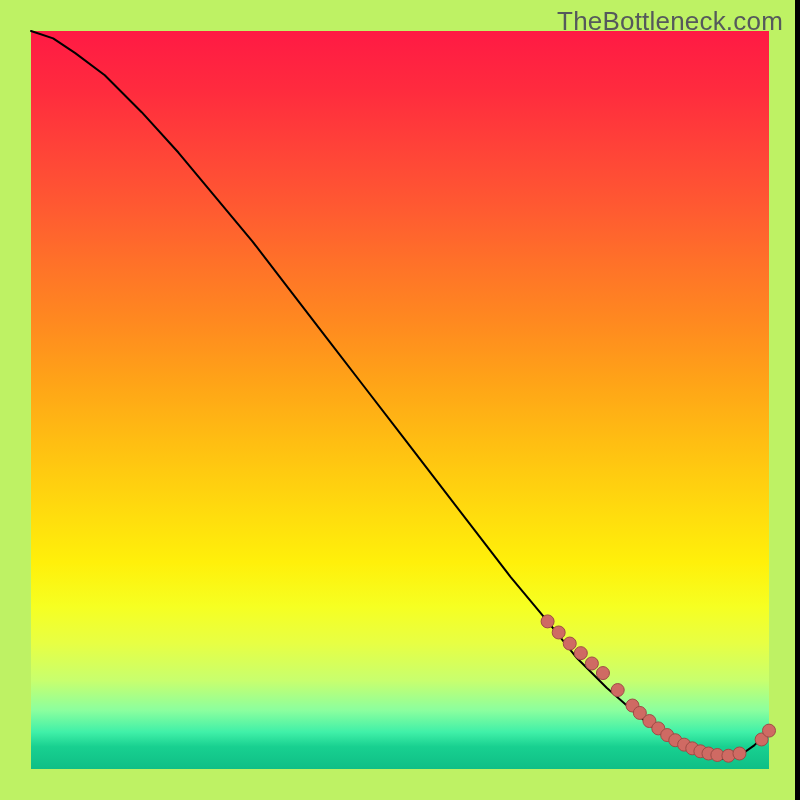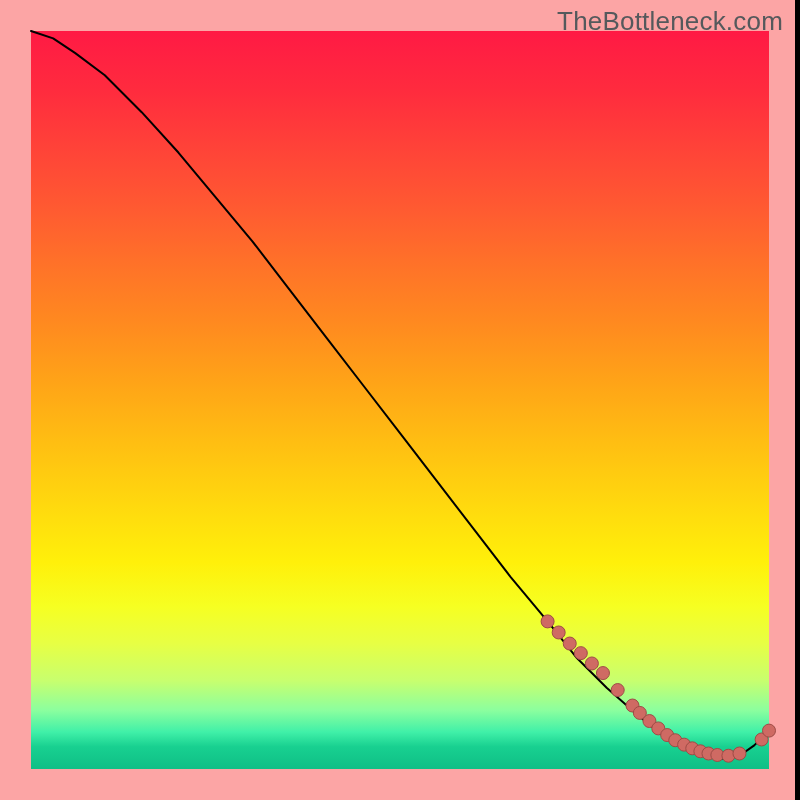--- a/index.html
+++ b/index.html
@@ -8,21 +8,21 @@
     width: 800px;
     height: 800px;
     background: #000;
     overflow: hidden;
     font-family: Arial, Helvetica, sans-serif;
   }
   .frame {
     position: relative;
     width: 795px;
     height: 800px;
-    background: #fca5a5;
+    background: #bef264;
   }
   .plot {
     position: absolute;
     left: 31px;
     top: 31px;
     width: 738px;
     height: 738px;
     
     background: linear-gradient(to bottom,
       #ff1a44 0%,

